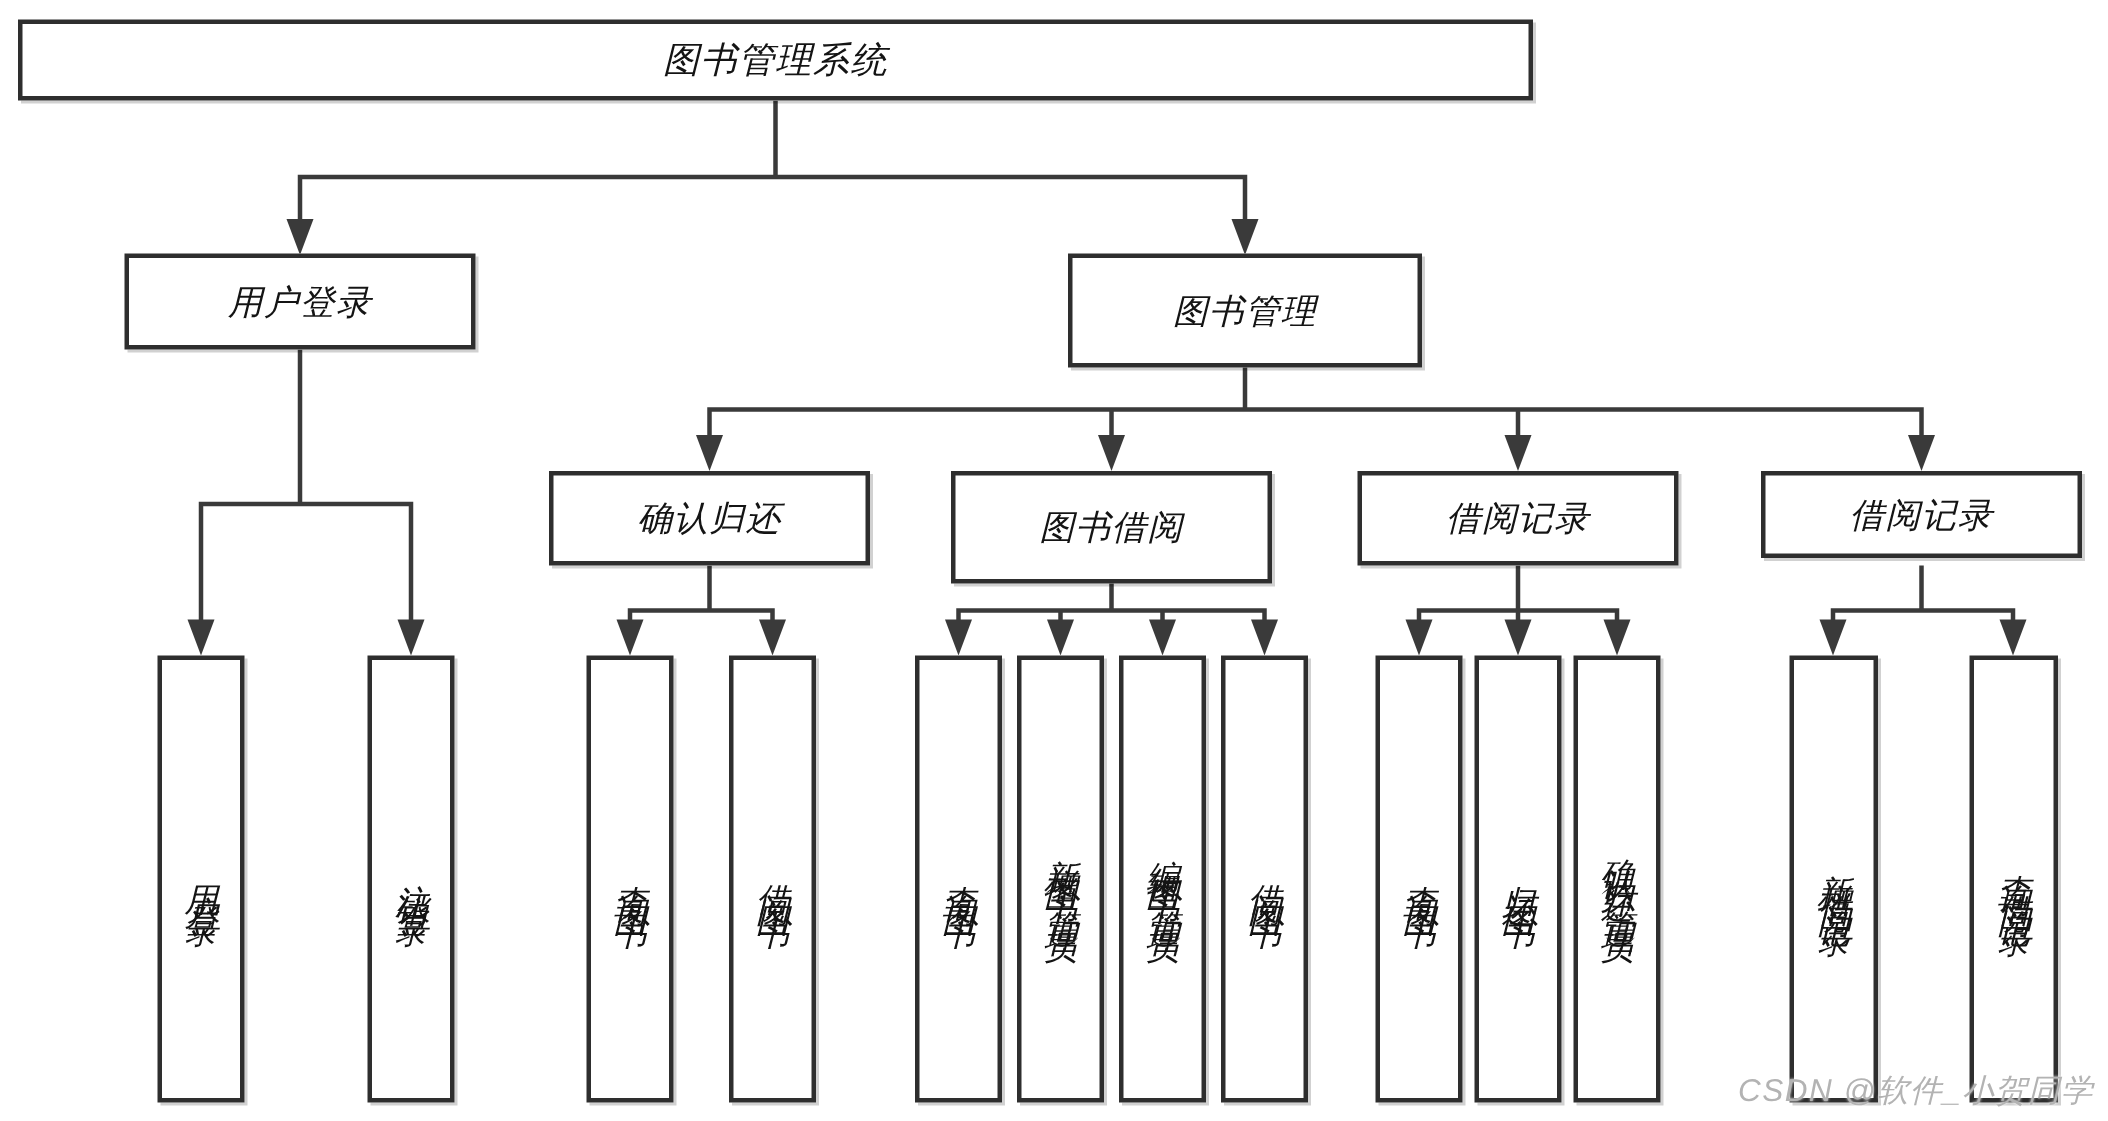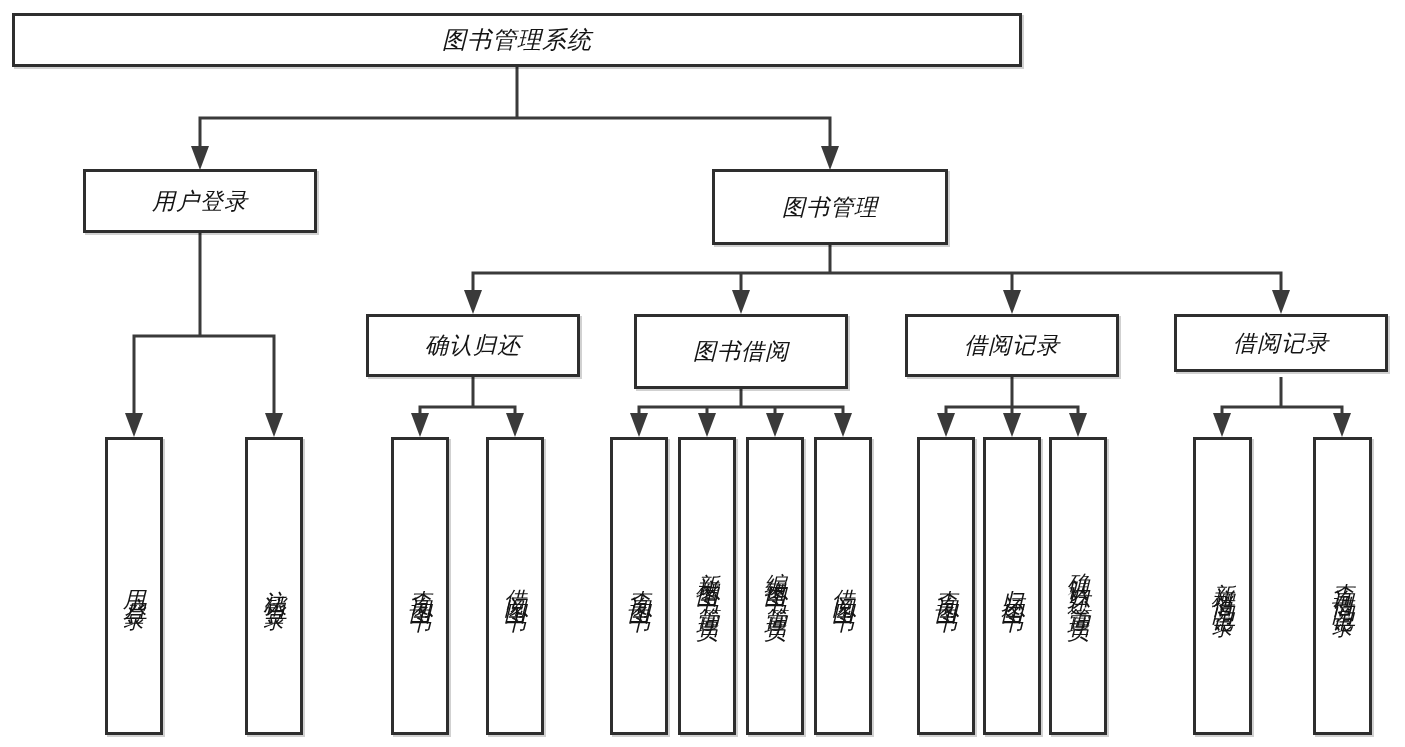--- a/index.html
+++ b/index.html
@@ -186,14 +186,15 @@
     <span>确认归还（管理员）</span>
   </div>
 
   <div class="box vbox" style="left:1193px;top:437px;width:59px;height:298px">
     <span>新增借阅记录</span>
   </div>
   <div class="box vbox" style="left:1313px;top:437px;width:59px;height:298px">
     <span>查询借阅记录</span>
   </div>
 
+  <div class="watermark">CSDN @软件_小贺同学</div>
 
 </div>
 
 </body></html>

